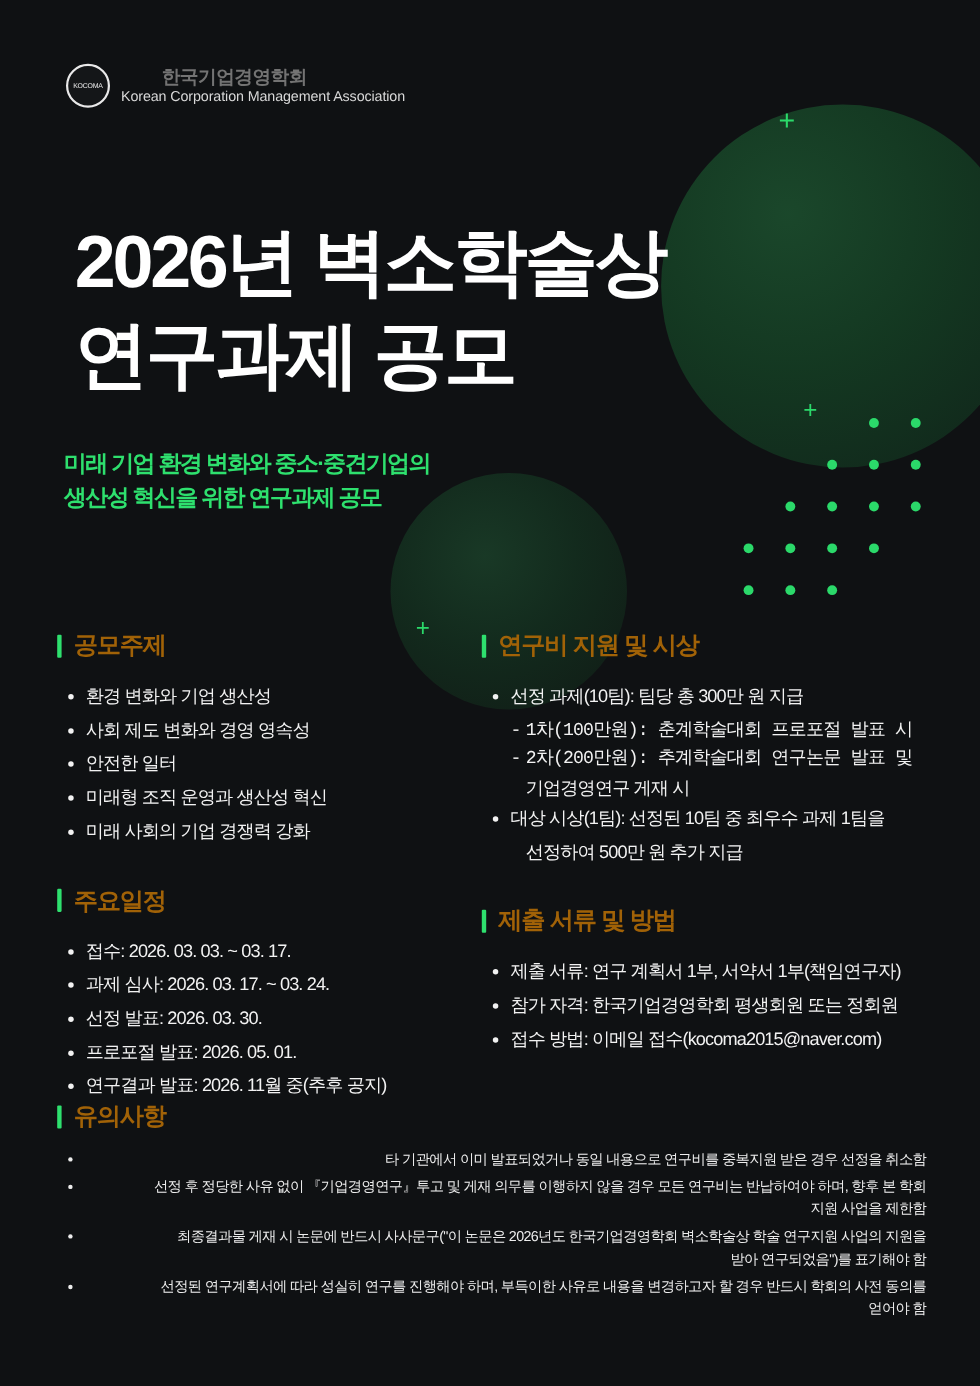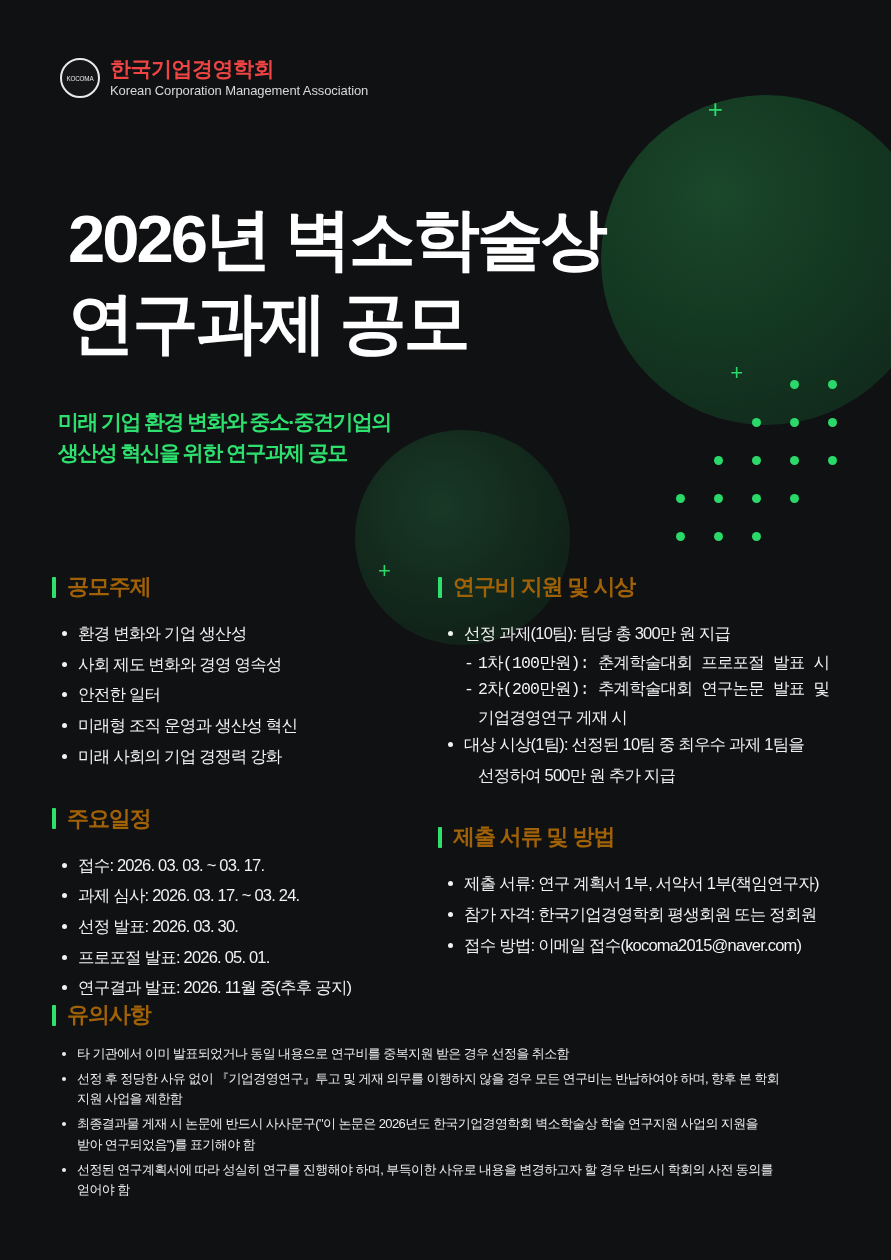--- a/index.html
+++ b/index.html
@@ -83,25 +83,26 @@
     align-items: center;
     justify-content: center;
     font-size: 7px;
     letter-spacing: -0.2px;
     color: #e9e9e9;
     background: #141618;
     box-sizing: border-box;
   }
   .logo-mark span { transform: scale(.9); }
   .logo-text-ko {
-    font-size: 21px;
+    font-size: 17px;
     font-weight: bold;
     letter-spacing: -0.5px;
-    color: #ef4444;
+    color: #737373;
     line-height: 1.05;
+    margin-left: 37px;
   }
   .logo-text-en {
     font-size: 13px;
     color: #d8d8d8;
     letter-spacing: -0.1px;
     margin-top: 2px;
   }
 
   
   .title-main {
@@ -207,20 +208,21 @@
     position: absolute;
     left: 52px;
     top: 1000px;
     width: 790px;
   }
   .notice .sec-title { margin-bottom: 14px; }
   ul.notice-list {
     list-style: none;
     margin: 0;
     padding: 0 0 0 10px;
+    text-align: right;
   }
   ul.notice-list li {
     position: relative;
     padding-left: 15px;
     font-size: 13px;
     letter-spacing: -0.6px;
     line-height: 1.55;
     color: #ededed;
     margin-bottom: 5px;
   }

